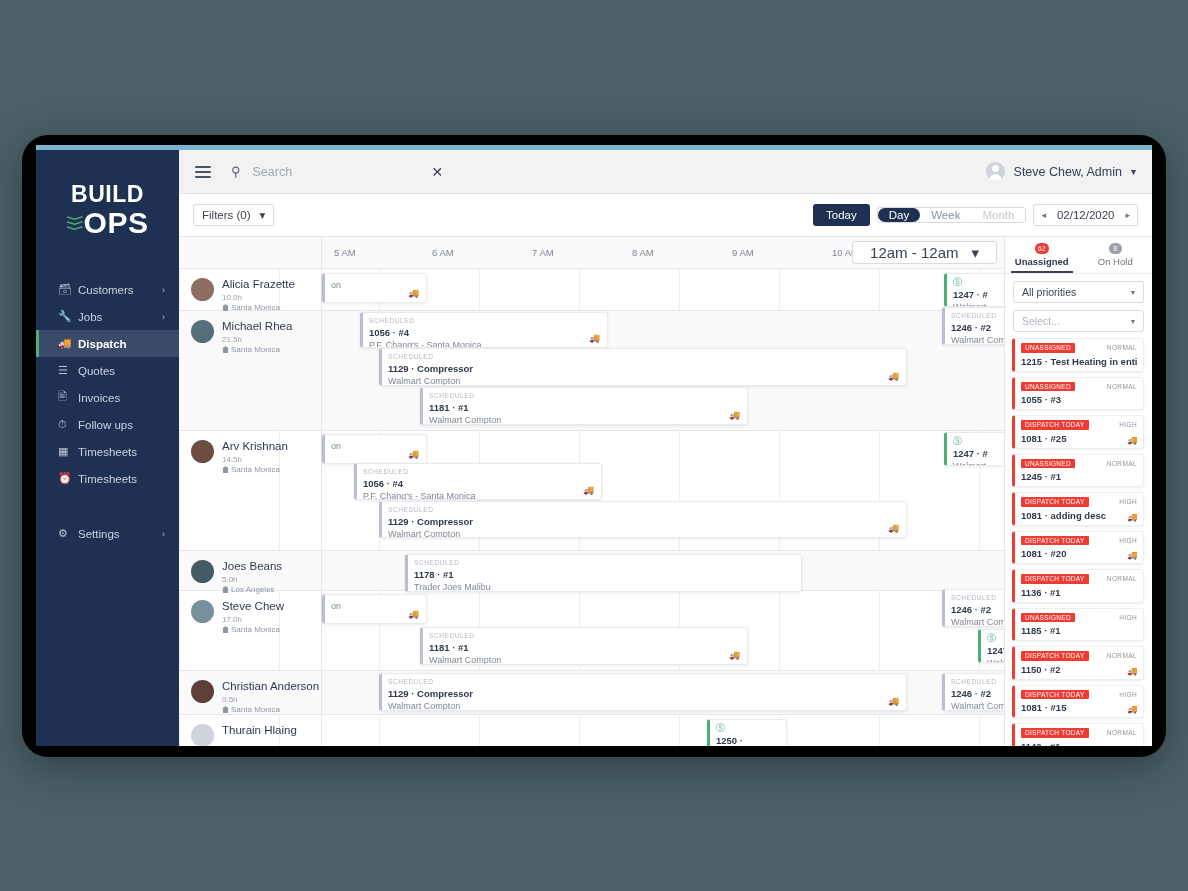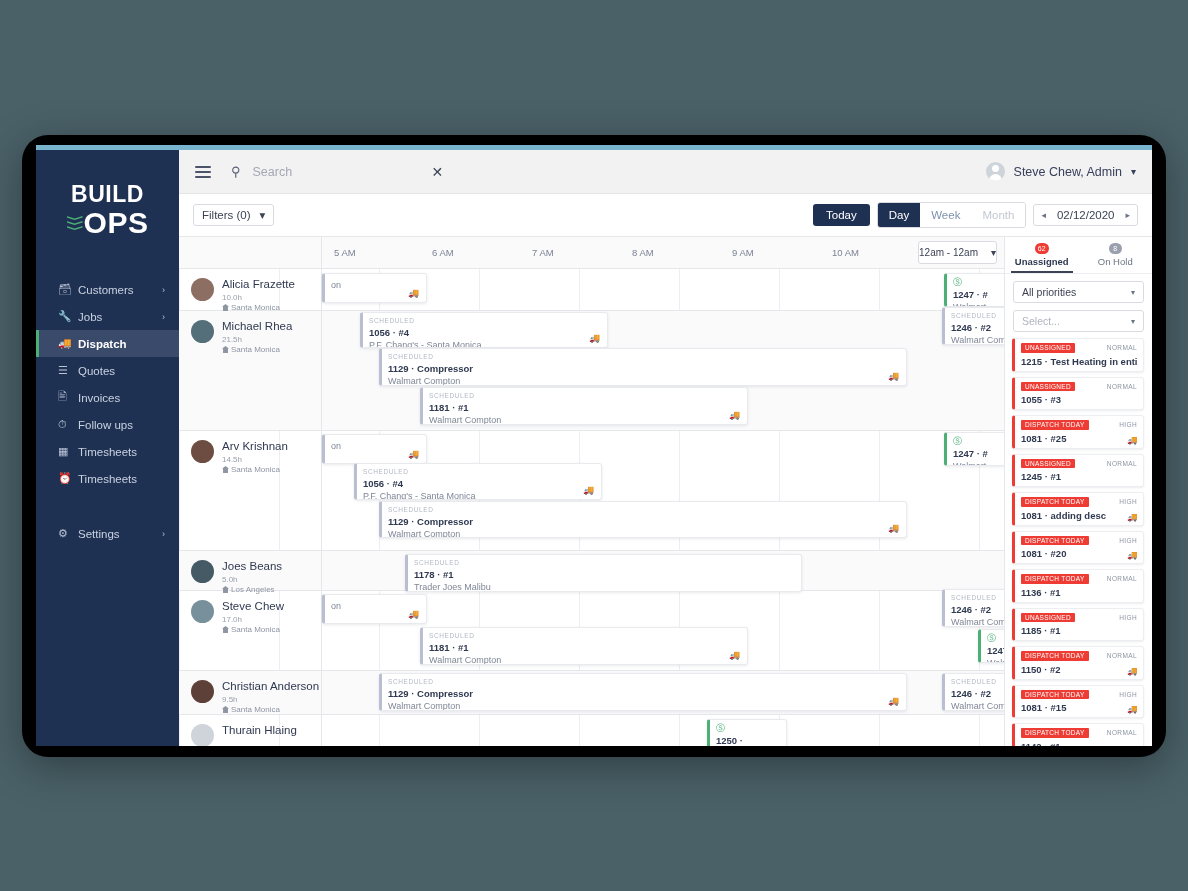--- a/index.html
+++ b/index.html
@@ -92,39 +92,39 @@
   .tb-name { font-size:12.5px; color:#38405a; }
   .caret-d { font-size:10px; color:#38405a; }
 
   #toolbar { height:42px; display:flex; align-items:center; padding:0 14px; flex:0 0 42px; background:#fff;}
   .filters-btn {
     border:1px solid #d9dbe0; border-radius:3px; height:22px; padding:0 8px;
     font-size:11.5px; color:#3c4354; display:flex; align-items:center; gap:9px; cursor:pointer; background:#fff;
   }
   .tb2-right { margin-left:auto; display:flex; align-items:center; gap:7px;}
   .seg { display:flex; border-radius:3px; overflow:hidden; border:1px solid #d9dbe0;}
-  .seg div { height:24px; padding:0 11px; display:flex; align-items:center; font-size:11.5px; cursor:pointer; background:#fff; color:#7f93ad;}
+  .seg div { height:14px; padding:0 11px; display:flex; align-items:center; font-size:11.5px; cursor:pointer; background:#fff; color:#7f93ad;border-radius:8px;}
   .seg div.on { background:#1f3153; color:#fff; }
   .seg div.dim { color:#c3c8d1; }
   .btn-today { background:#1f3153; color:#fff; height:22px; padding:0 13px; border-radius:3px; display:flex; align-items:center; font-size:11.5px; cursor:pointer;}
   .datebox { border:1px solid #d9dbe0; border-radius:3px; height:22px; display:flex; align-items:center; padding:0 7px; gap:11px; font-size:11.5px; color:#3c4354; background:#fff;}
   .datebox .ar { color:#6a7384; font-size:9px; cursor:pointer;}
 
   #body { flex:1; display:flex; min-height:0; border-top:1px solid #e6e7ea;}
 
   
   #sched { flex:1; min-width:0; display:flex; flex-direction:column; position:relative; overflow:hidden;}
   #sched-head { height:32px; display:flex; flex:0 0 32px; background:#fafafb; border-bottom:1px solid #e6e7ea; position:relative;}
   .tech-col-head { width:143px; flex:0 0 143px; border-right:1px solid #e6e7ea; background:#fafafb;}
   .time-head { flex:1; position:relative; }
   .time-lbl { position:absolute; top:10px; font-size:9.5px; color:#7b8294; }
   .tz-sel {
     position:absolute; right:7px; top:4px; height:23px; border:1px solid #d9dbe0;
-    border-radius:3px; background:#fff; display:flex; align-items:center; padding:0 0;
-    gap:13px; font-size:10px; color:#3c4354; cursor:pointer; z-index:5;
+    border-radius:3px; background:#fff; display:flex; align-items:center; padding:0 17px;
+    gap:13px; font-size:15px; color:#3c4354; cursor:pointer; z-index:5;
   }
 
   #sched-body { flex:1; position:relative; overflow:hidden; }
   .grid-lines { position:absolute; inset:0; pointer-events:none; }
   .vline { position:absolute; top:0; bottom:0; width:1px; background:#edeef1; }
   .row {
     position:absolute; left:0; right:0; border-bottom:1px solid #e6e7ea;
   }
   .row.alt { background:#fafafb; }
   .tech-cell {

